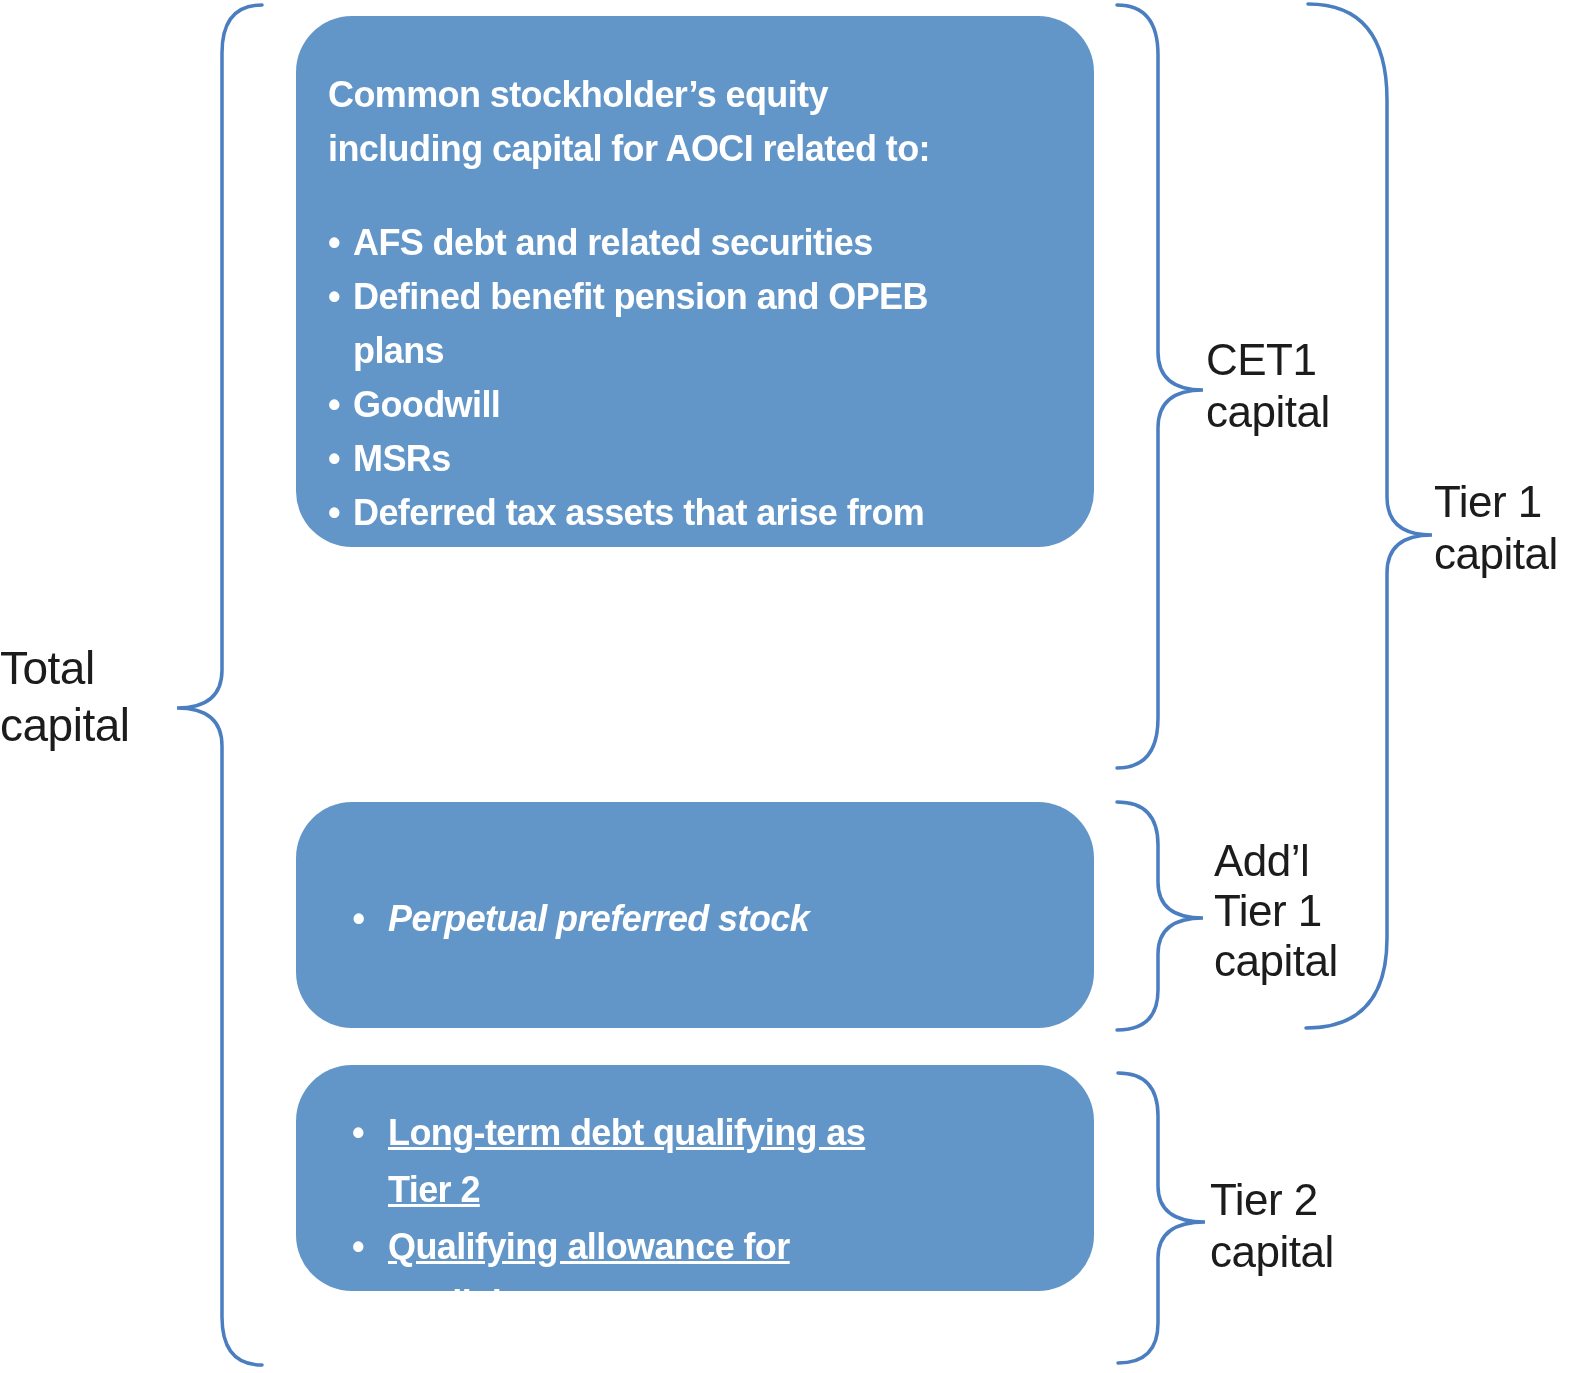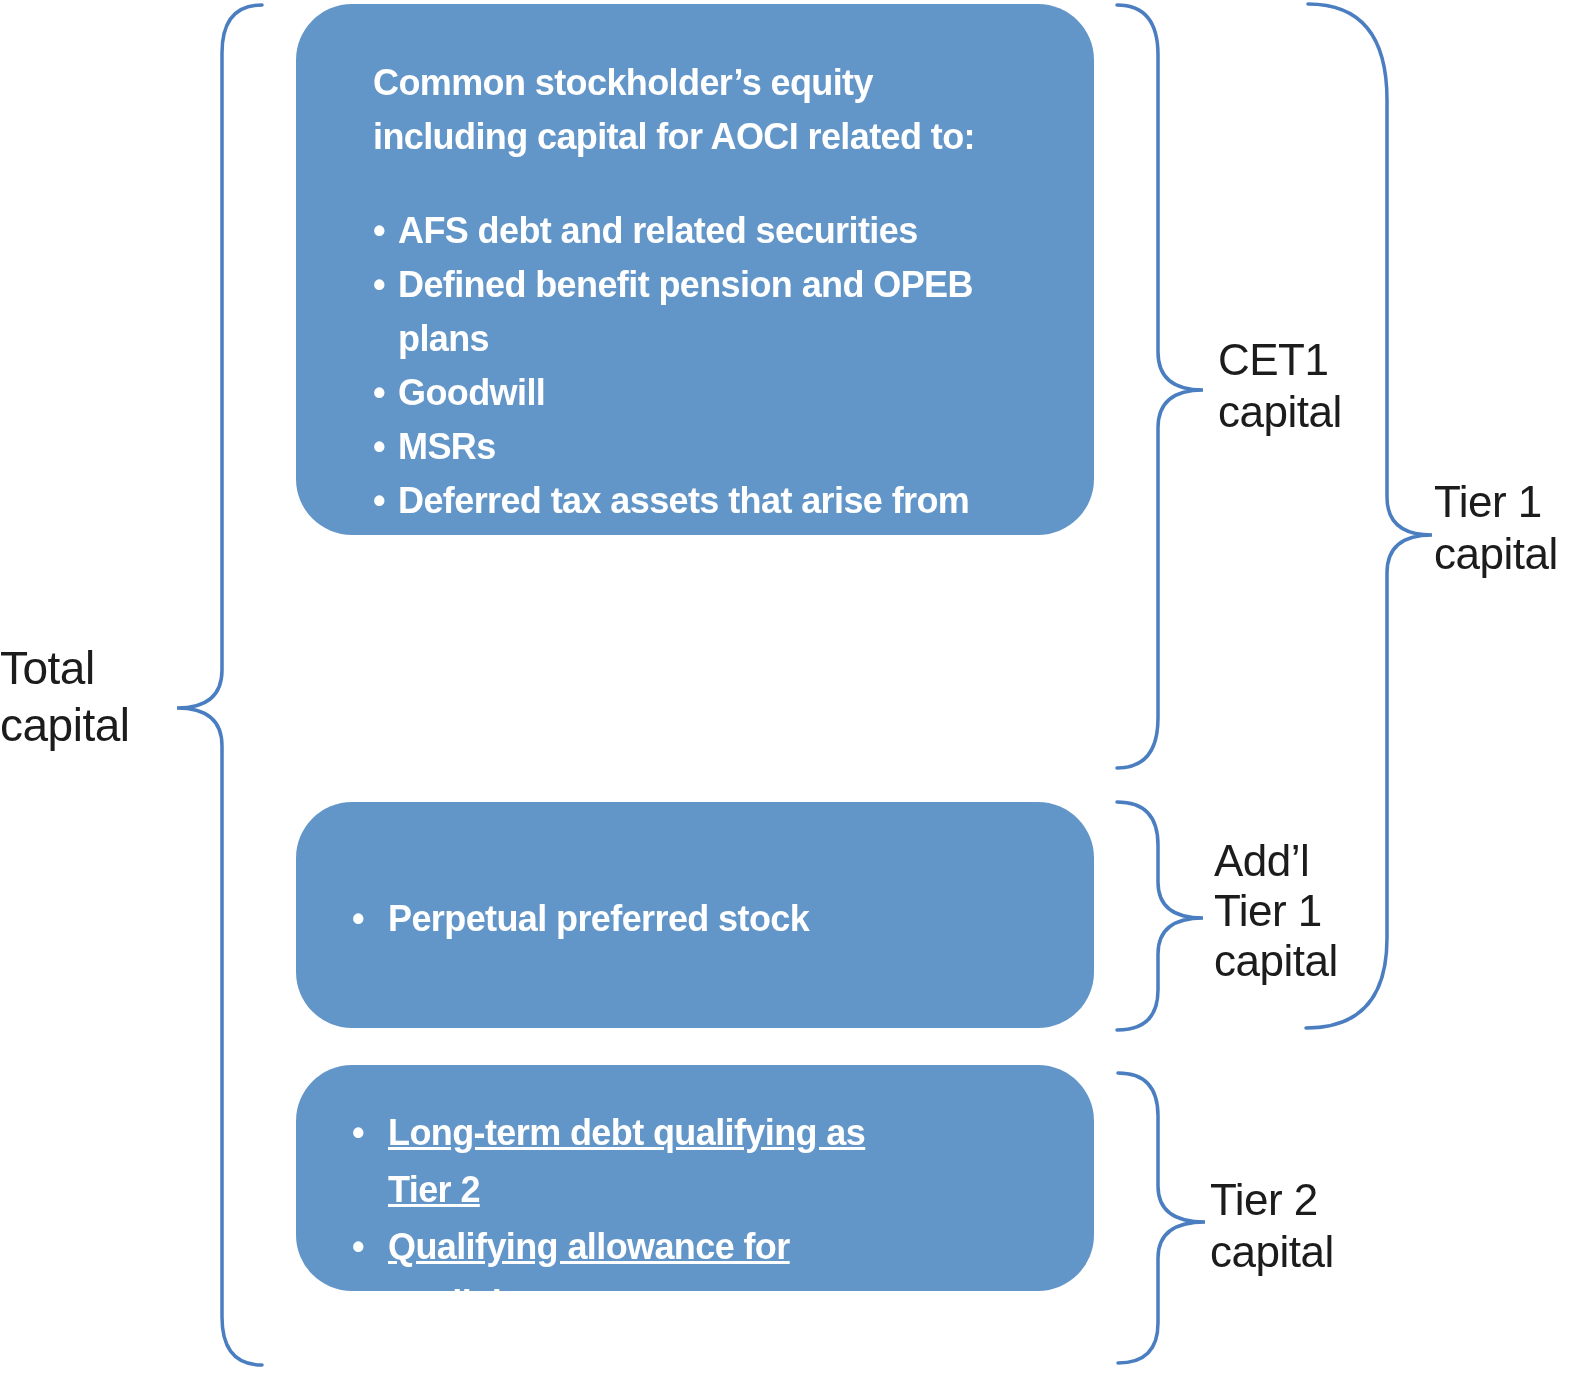--- a/index.html
+++ b/index.html
@@ -27,22 +27,22 @@
     left: 296px;
     width: 798px;
     box-sizing: border-box;
     background: var(--box-fill, #6396c8);
     border-radius: 56px;
     color: var(--box-text, #ffffff);
     font-weight: bold;
     font-size: 36px;
     letter-spacing: -0.6px;
   }
-  .box1 { top: 4px;    height: 531px; padding: 52px 28px 0 77px; }
-  .box2 { top: 802px;  height: 226px; display: flex; align-items: center; padding: 8px 28px 0 54px; }
+  .box1 { top: 16px;    height: 531px; padding: 52px 28px 0 32px; }
+  .box2 { top: 802px;  height: 226px; display: flex; align-items: center; padding: 8px 28px 0 54px; font-style: italic; }
   .box3 { top: 1065px; height: 226px; padding: 40px 28px 0 54px; text-decoration: underline; }
 
   .pre { white-space: pre-line; }
 
   .b-heading   { line-height: 1.5; margin: 0 0 40px 0; }
   .b-subhead   { line-height: 1.5; margin: 38px 0 0 0; }
   .bullet {
     position: relative;
     padding-left: 25px;
     line-height: 1.5;
@@ -61,21 +61,21 @@
     font-size: 44px;
     line-height: 1.18;
     white-space: pre-line;
     letter-spacing: -0.5px;
   }
   .label-total {
     left: 0px; top: 640px; width: 184px;
     text-align: left;
     font-size: 46px; line-height: 1.24;
   }
-  .label-cet1  { left: 1206px; top: 334px;  width: 170px; margin-left: 12px; }
+  .label-cet1  { left: 1206px; top: 334px;  width: 170px; }
   .label-addl  { left: 1214px; top: 836px;  width: 170px; line-height: 1.14; }
   .label-tier1 { left: 1434px; top: 476px;  width: 150px; }
   .label-tier2 { left: 1210px; top: 1174px; width: 170px; }
 </style>
 </head>
 <body>
 
 <div class="stage">
 
   <svg class="braces" viewBox="0 0 1581 1373" aria-hidden="true">

